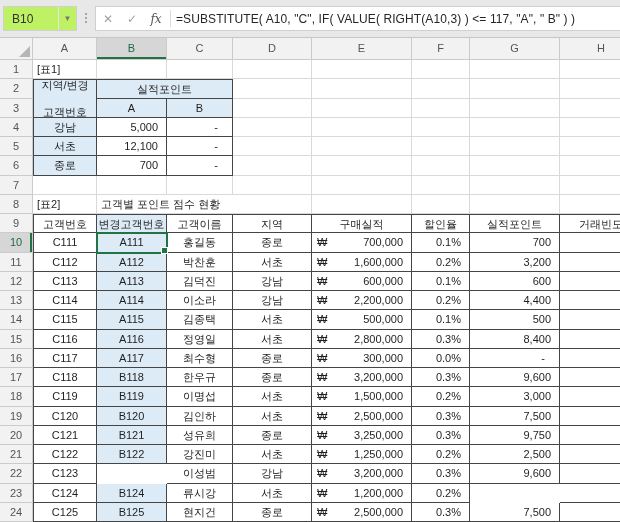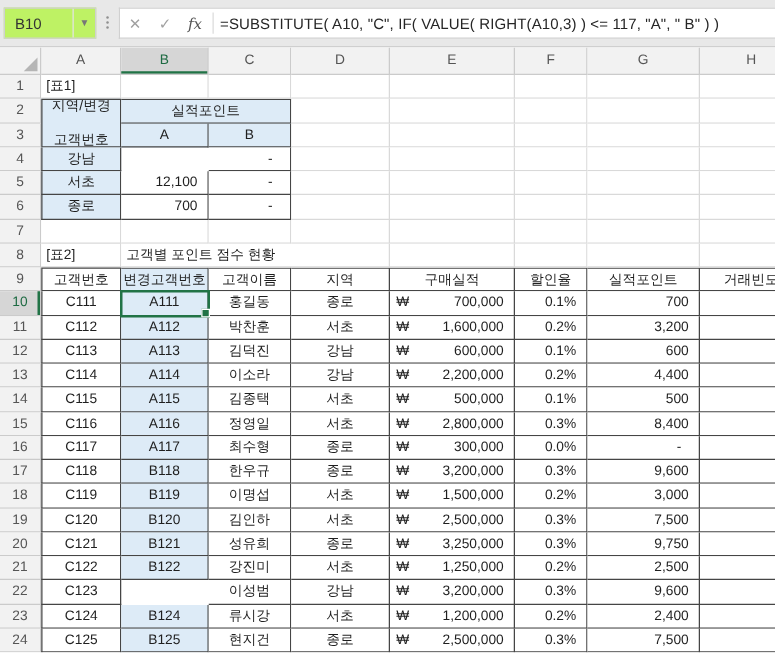--- a/index.html
+++ b/index.html
@@ -111,20 +111,21 @@
     <div class="hdr rowhdr" style="grid-area: 25 / 1;">24</div>
     <div class="cell left" style="grid-area: 2 / 2;">[표1]</div>
     <div class="cell tb blue two bl bt" style="grid-area: 3 / 2 / span 2; gap: 8px;">
       <span>지역/변경</span>
       <span>고객번호</span>
     </div>
     <div class="cell tb blue ctr bt" style="grid-area: 3 / 3 / auto / span 2;">실적포인트</div>
     <div class="cell tb blue ctr" style="grid-area: 4 / 3;">A</div>
     <div class="cell tb blue ctr" style="grid-area: 4 / 4;">B</div>
     <div class="cell tb blue ctr bl" style="grid-area: 5 / 2;">강남</div>
+    <div class="cell tb rightv" style="grid-area: 5 / 3;">5,000</div>
     <div class="cell tb dash" style="grid-area: 5 / 4;">-</div>
     <div class="cell tb blue ctr bl" style="grid-area: 6 / 2;">서초</div>
     <div class="cell tb rightv" style="grid-area: 6 / 3;">12,100</div>
     <div class="cell tb dash" style="grid-area: 6 / 4;">-</div>
     <div class="cell tb blue ctr bl" style="grid-area: 7 / 2;">종로</div>
     <div class="cell tb rightv" style="grid-area: 7 / 3;">700</div>
     <div class="cell tb dash" style="grid-area: 7 / 4;">-</div>
     <div class="cell left" style="grid-area: 9 / 2;">[표2]</div>
     <div class="cell left nowrap" style="grid-area: 9 / 3 / auto / span 3;">고객별 포인트 점수 현황</div>
     <div class="cell tb ctr bt bl" style="grid-area: 10 / 2;">고객번호</div>
@@ -279,21 +280,20 @@
     <div class="cell tb" style="grid-area: 23 / 9;"></div>
     <div class="cell tb ctr bl" style="grid-area: 24 / 2;">C124</div>
     <div class="cell tb ctr blue" style="grid-area: 24 / 3;">B124</div>
     <div class="cell tb ctr" style="grid-area: 24 / 4;">류시강</div>
     <div class="cell tb ctr" style="grid-area: 24 / 5;">서초</div>
     <div class="cell tb won" style="grid-area: 24 / 6;">
       <span>₩</span>
       <span>1,200,000</span>
     </div>
     <div class="cell tb rightv" style="grid-area: 24 / 7;">0.2%</div>
-    <div class="cell tb rightv" style="grid-area: 24 / 8;">2,400</div>
     <div class="cell tb" style="grid-area: 24 / 9;"></div>
     <div class="cell tb ctr bl" style="grid-area: 25 / 2;">C125</div>
     <div class="cell tb ctr blue" style="grid-area: 25 / 3;">B125</div>
     <div class="cell tb ctr" style="grid-area: 25 / 4;">현지건</div>
     <div class="cell tb ctr" style="grid-area: 25 / 5;">종로</div>
     <div class="cell tb won" style="grid-area: 25 / 6;">
       <span>₩</span>
       <span>2,500,000</span>
     </div>
     <div class="cell tb rightv" style="grid-area: 25 / 7;">0.3%</div>

